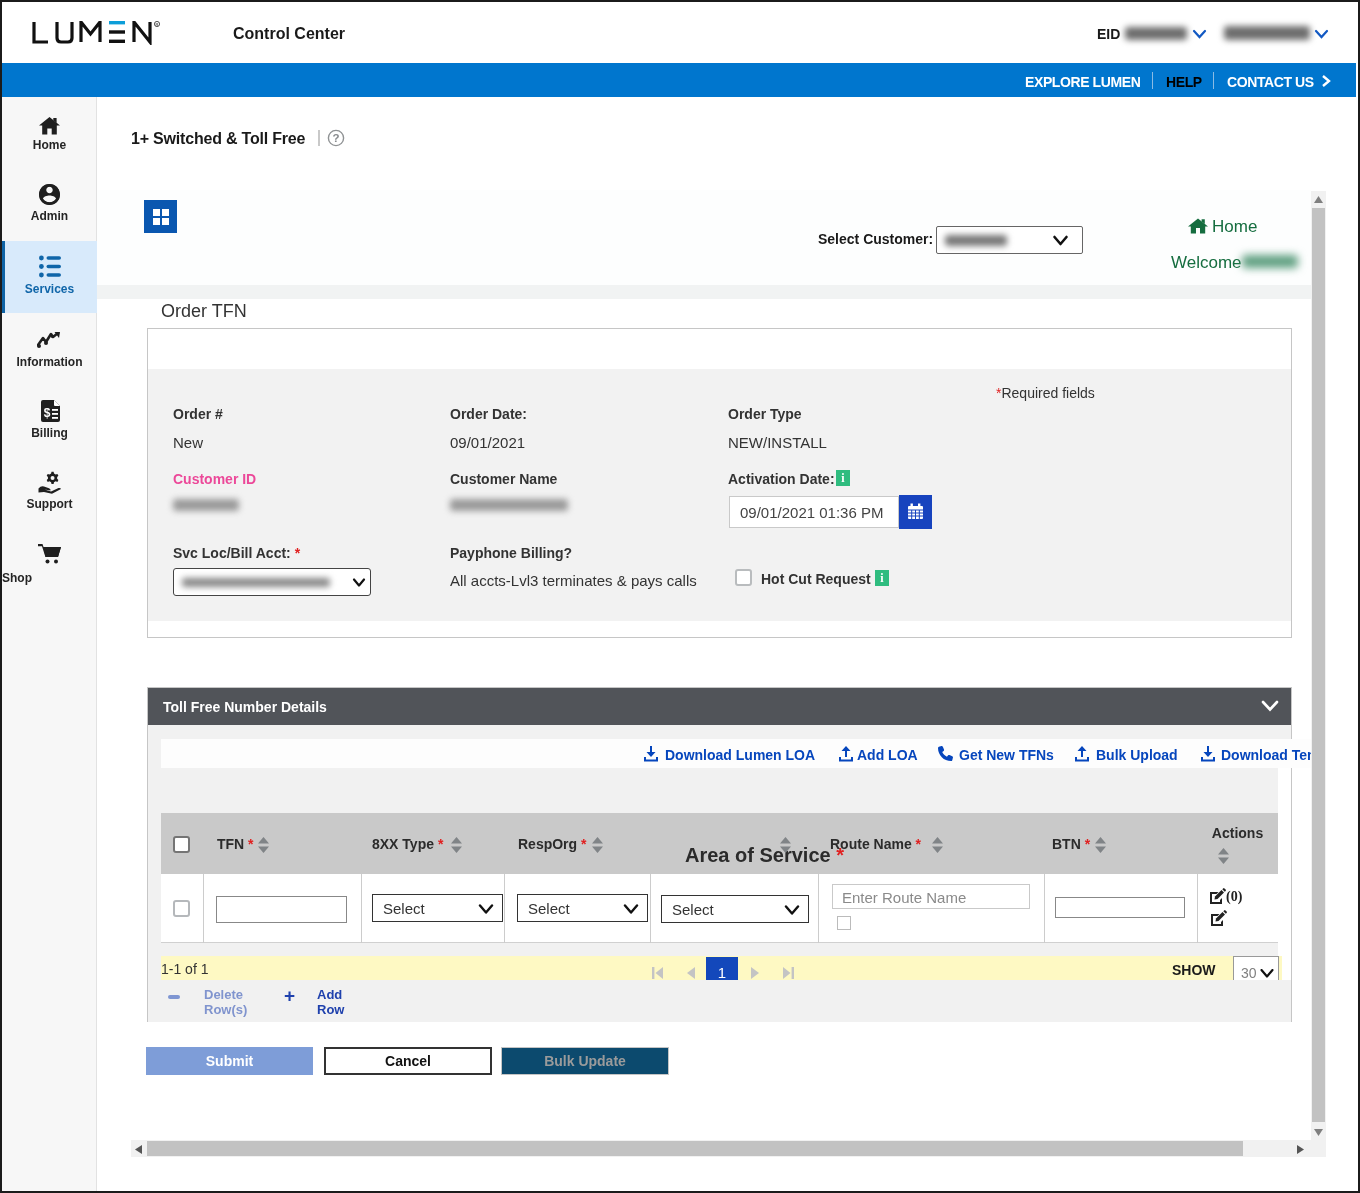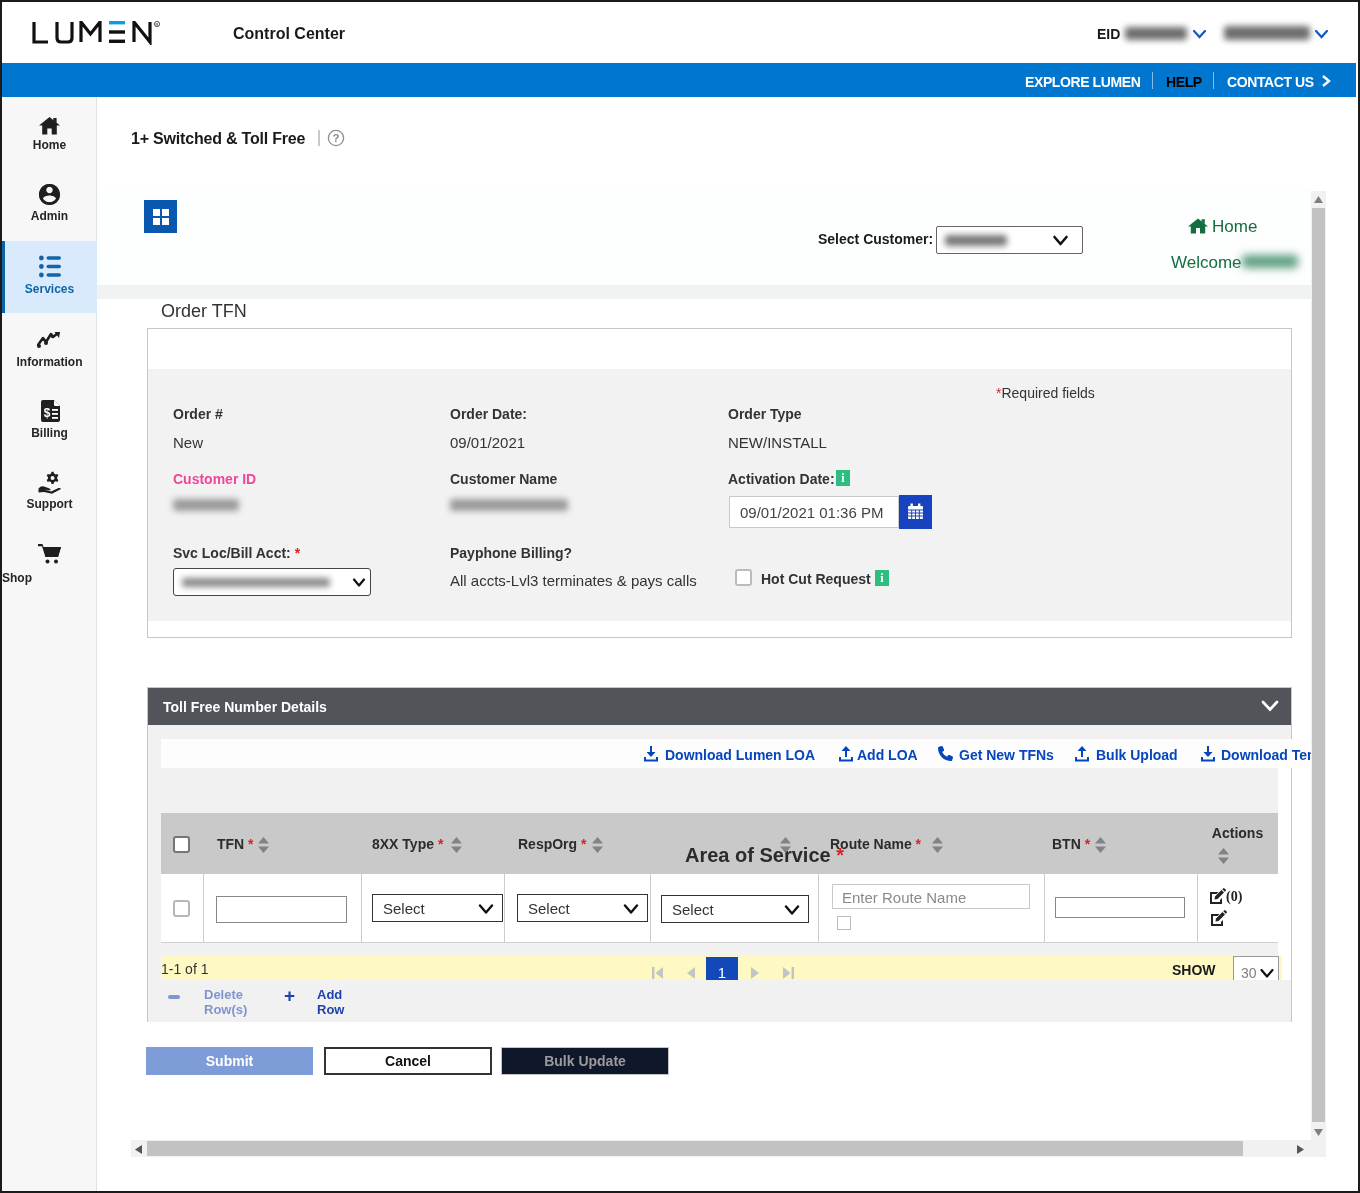--- a/index.html
+++ b/index.html
@@ -376,21 +376,21 @@
 
   <div class="abs" id="delarea" style="left:148px;top:980px;width:1143px;height:42px;background:#f1f1f1;">
     <div class="abs" style="left:20px;top:15px;width:12px;height:3.5px;background:#7f96d2;border-radius:2px;"></div>
     <div class="abs b" style="left:56px;top:8px;font-size:13px;color:#8094ce;line-height:14.5px;">Delete<br>Row(s)</div>
     <div class="abs b" style="left:136px;top:5px;font-size:19px;color:#1f41ad;">+</div>
     <div class="abs b" style="left:169px;top:8px;font-size:13px;color:#1f41ad;line-height:14.5px;">Add<br>Row</div>
   </div>
 
   <div class="abs b" style="left:146px;top:1047px;width:167px;height:28px;background:#7e9dd8;color:#fff;font-size:14px;text-align:center;line-height:28px;">Submit</div>
   <div class="abs b" style="left:324px;top:1047px;width:168px;height:28px;background:#fff;border:2px solid #333;color:#111;font-size:14px;text-align:center;line-height:25px;">Cancel</div>
-  <div class="abs b" style="left:501px;top:1047px;width:168px;height:28px;background:#0f172a;border:1px solid #c4c4c4;color:#9b9b9b;font-size:14px;text-align:center;line-height:27px;">Bulk Update</div>
+  <div class="abs b" style="left:501px;top:1047px;width:168px;height:28px;background:#0c4a6e;border:1px solid #c4c4c4;color:#9b9b9b;font-size:14px;text-align:center;line-height:27px;">Bulk Update</div>
 
   <div class="abs" style="left:1311px;top:191px;width:15px;height:966px;background:#f1f1f1;">
     <svg class="abs" style="left:3px;top:5px;" width="9" height="7" viewBox="0 0 9 7">
         <path d="M4.5 0 L9 7 H0 Z" fill="#7f7f7f"></path>
       </svg>
     <div class="abs" style="left:1px;top:17px;width:13px;height:914px;background:#c2c2c2;"></div>
     <svg class="abs" style="left:3px;top:938px;" width="9" height="7" viewBox="0 0 9 7">
         <path d="M4.5 7 L9 0 H0 Z" fill="#7f7f7f"></path>
       </svg>
   </div>

